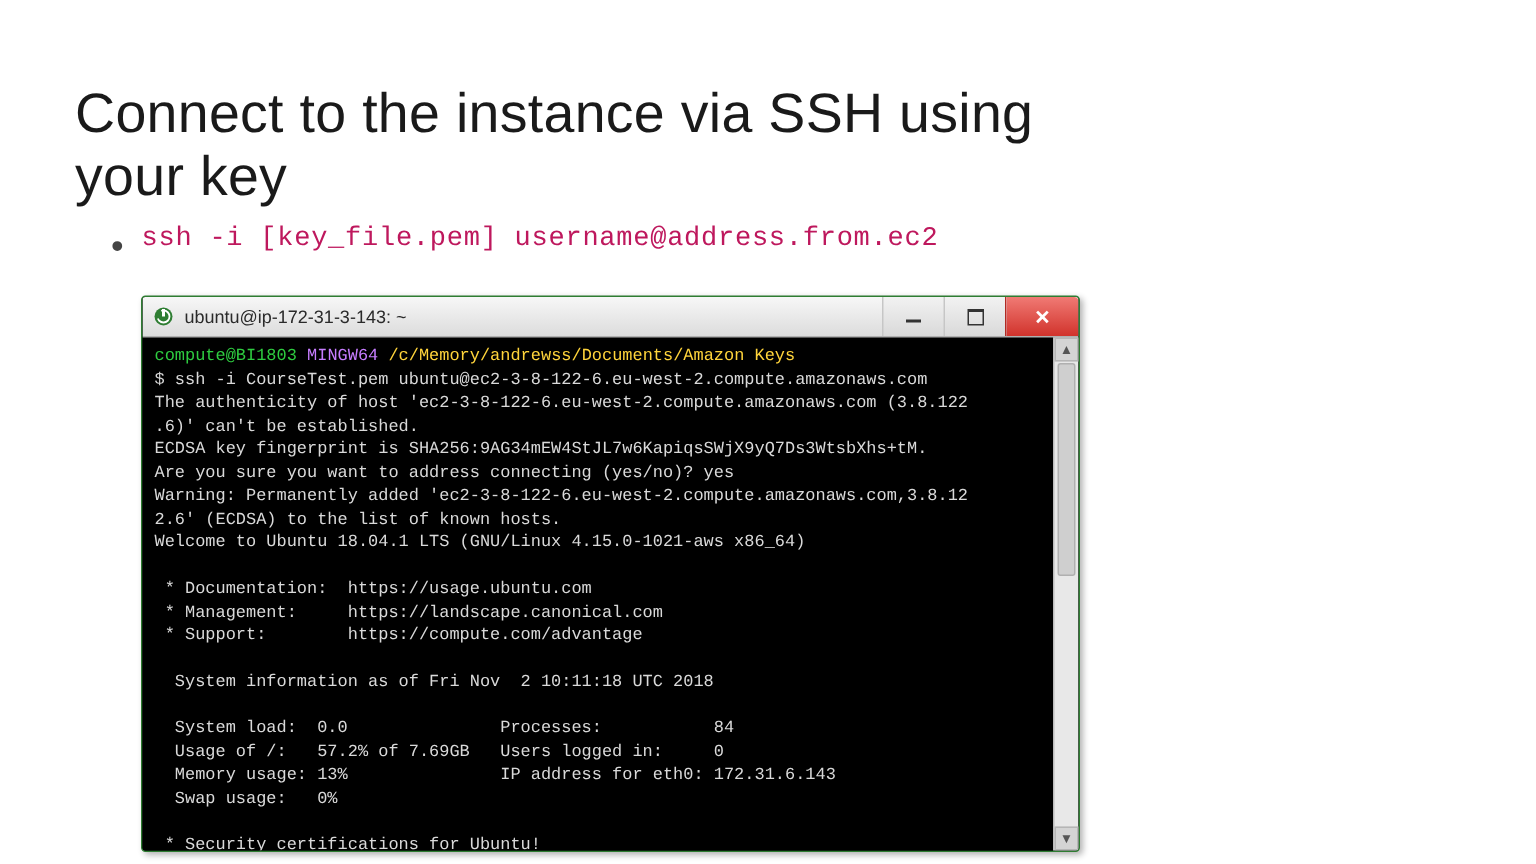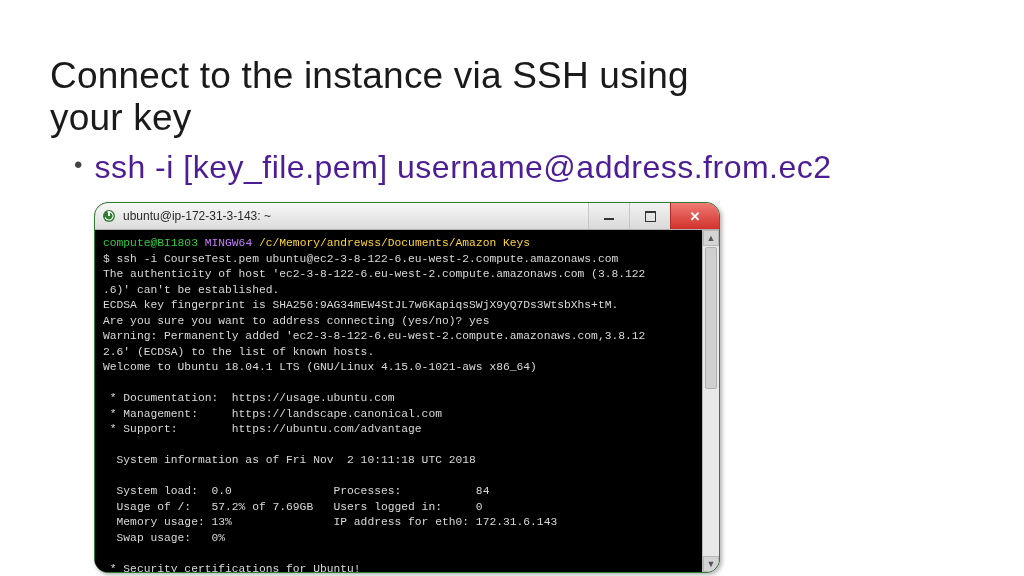--- a/index.html
+++ b/index.html
@@ -1,22 +1,22 @@
 <!DOCTYPE html>
 <html><head>
 <meta charset="utf-8">
 <style>
 html,body{margin:0;padding:0;width:1024px;height:576px;background:#fff;font-family:"Segoe UI",Arial,sans-serif;overflow:hidden}
 .slide{width:840px;height:576px;position:relative;box-sizing:border-box;padding:40px 78px 0 50px}
 .title{font-size:37px;font-weight:400;color:#1a1a1a;letter-spacing:0.2px;margin:15px 0 10px 0}
 .bullet-row{display:flex;align-items:flex-start;margin:8px 0 16px 24px}
 .bullet-dot{font-size:24px;line-height:32px;color:#444;margin-right:12px}
-.bullet-text{font-family:Liberation Sans, sans-serif;font-size:32px;color:#4c1d95;letter-spacing:0.5px;white-space:nowrap}
+.bullet-text{font-family:Liberation Mono, monospace;font-size:18px;color:#be185d;letter-spacing:0.5px;white-space:nowrap}
 .term-wrap{margin:0 auto;width:624px}
-.term-window{width:624px;border:1px solid #2e7d32;border-radius:14px;box-shadow:2px 2px 4px rgba(0,0,0,0.3);overflow:hidden;background:#000}
+.term-window{width:624px;border:1px solid #2e7d32;border-radius:3px;box-shadow:2px 2px 4px rgba(0,0,0,0.3);overflow:hidden;background:#000}
 .titlebar{height:26px;background:linear-gradient(#f7f7f7,#dcdcdc);border-bottom:1px solid #b0b0b0;display:flex;align-items:center;position:relative;font-size:12px;color:#333}
 .tb-icon{width:16px;height:16px;margin:0 6px;display:inline-block}
 .tb-icon svg{display:block}
 .tb-title{flex:1;font-family:"Segoe UI",Arial,sans-serif;font-size:12px;color:#2a2a2a}
 .tb-controls{display:flex;height:100%;align-items:stretch}
 .tb-btn{width:40px;display:flex;align-items:center;justify-content:center;border-left:1px solid #c6c6c6;background:linear-gradient(#f2f2f2,#d9d9d9);cursor:default}
 .tb-btn span{pointer-events:none}
 .tb-close{width:48px;background:linear-gradient(#f07a74,#d1332c);color:#fff;border-left:1px solid #b02a24;border-top-right-radius:3px}
 .term-body-wrap{display:flex;background:#000}
 .term-body{flex:1;background:#000;color:#d9d9d9;font-family:Consolas,"Liberation Mono","Lucida Console",monospace;font-size:11.3px;line-height:15.5px;padding:6px 4px 6px 8px;white-space:pre;height:330px;overflow:hidden}
@@ -71,21 +71,21 @@
 <span>The authenticity of host 'ec2-3-8-122-6.eu-west-2.compute.amazonaws.com (3.8.122</span>
 <span>.6)' can't be established.</span>
 <span>ECDSA key fingerprint is SHA256:9AG34mEW4StJL7w6KapiqsSWjX9yQ7Ds3WtsbXhs+tM.</span>
 <span>Are you sure you want to address connecting (yes/no)? yes</span>
 <span>Warning: Permanently added 'ec2-3-8-122-6.eu-west-2.compute.amazonaws.com,3.8.12</span>
 <span>2.6' (ECDSA) to the list of known hosts.</span>
 <span>Welcome to Ubuntu 18.04.1 LTS (GNU/Linux 4.15.0-1021-aws x86_64)</span>
 
 <span> * Documentation:  https://usage.ubuntu.com</span>
 <span> * Management:     https://landscape.canonical.com</span>
-<span> * Support:        https://ubuntu.com/advantage</span>
+<span> * Support:        https://compute.com/advantage</span>
 
 <span>  System information as of Fri Nov  2 10:11:18 UTC 2018</span>
 
 <span>  System load:  0.0               Processes:           84</span>
 <span>  Usage of /:   57.2% of 7.69GB   Users logged in:     0</span>
 <span>  Memory usage: 13%               IP address for eth0: 172.31.6.143</span>
 <span>  Swap usage:   0%</span>
 
 <span> * Security certifications for Ubuntu!</span>
 </div>

